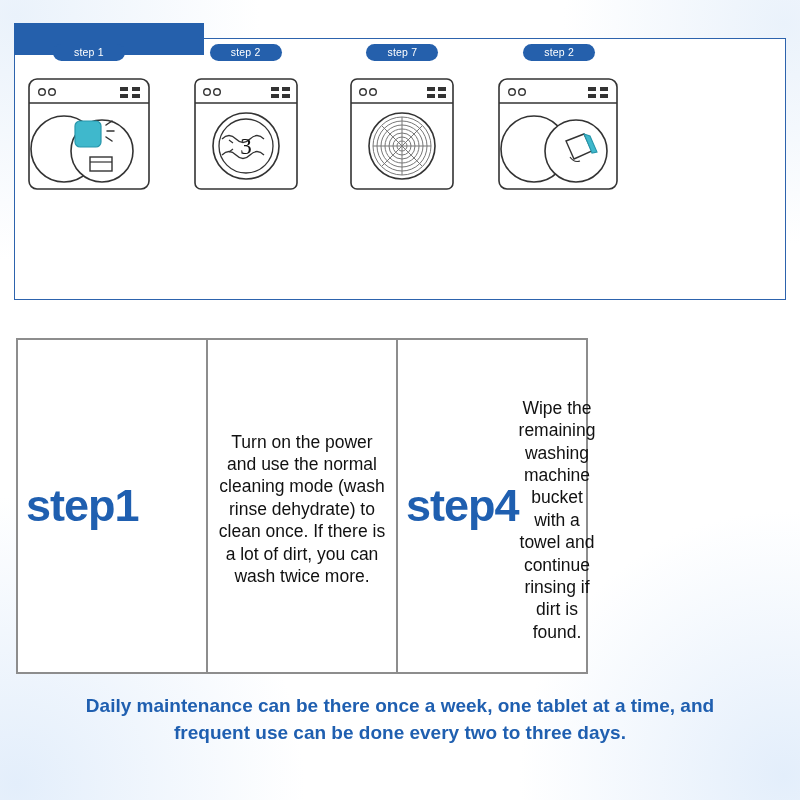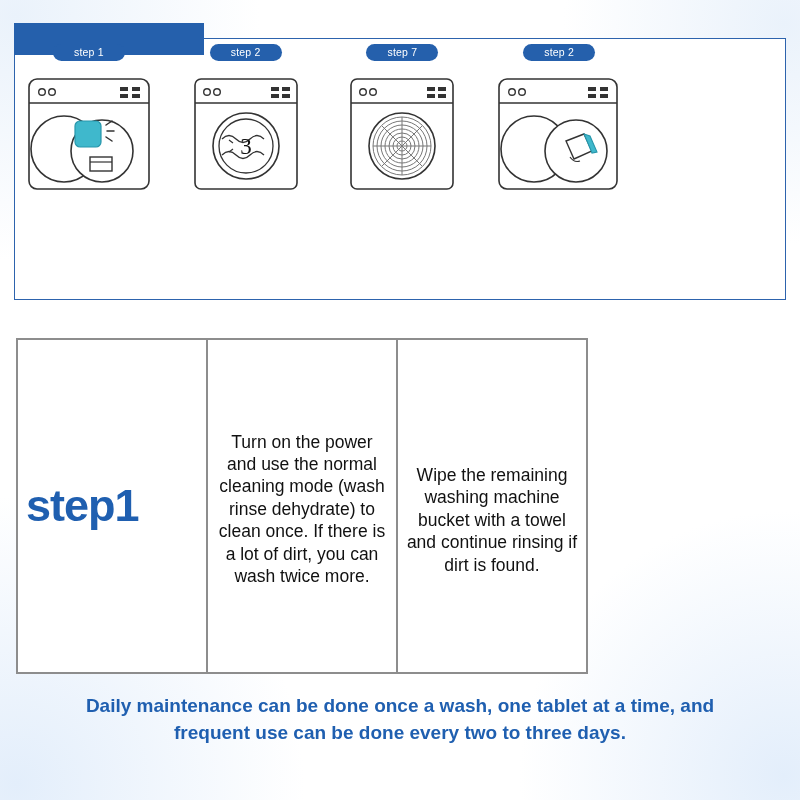--- a/index.html
+++ b/index.html
@@ -243,23 +243,24 @@
     <div class="card card-1">
       <div class="card-title">step1</div>
     </div>
 
 
     <div class="card card-3">
       <div class="card-body">Turn on the power and use the normal cleaning mode (wash rinse dehydrate) to clean once. If there is a lot of dirt, you can wash twice more.</div>
     </div>
 
     <div class="card card-4">
+      <div class="card-title">step4</div>
       <div class="card-body">Wipe the remaining washing machine bucket with a towel and continue rinsing if dirt is found.</div>
     </div>
 
   </div>
 
   <div class="footer">
-    <div>Daily maintenance can be done once a wash, one tablet at a time, and</div>
+    <div>Daily maintenance can be there once a week, one tablet at a time, and</div>
     <div>frequent use can be done every two to three days.</div>
   </div>
 
 </div>
 
 </body></html>

